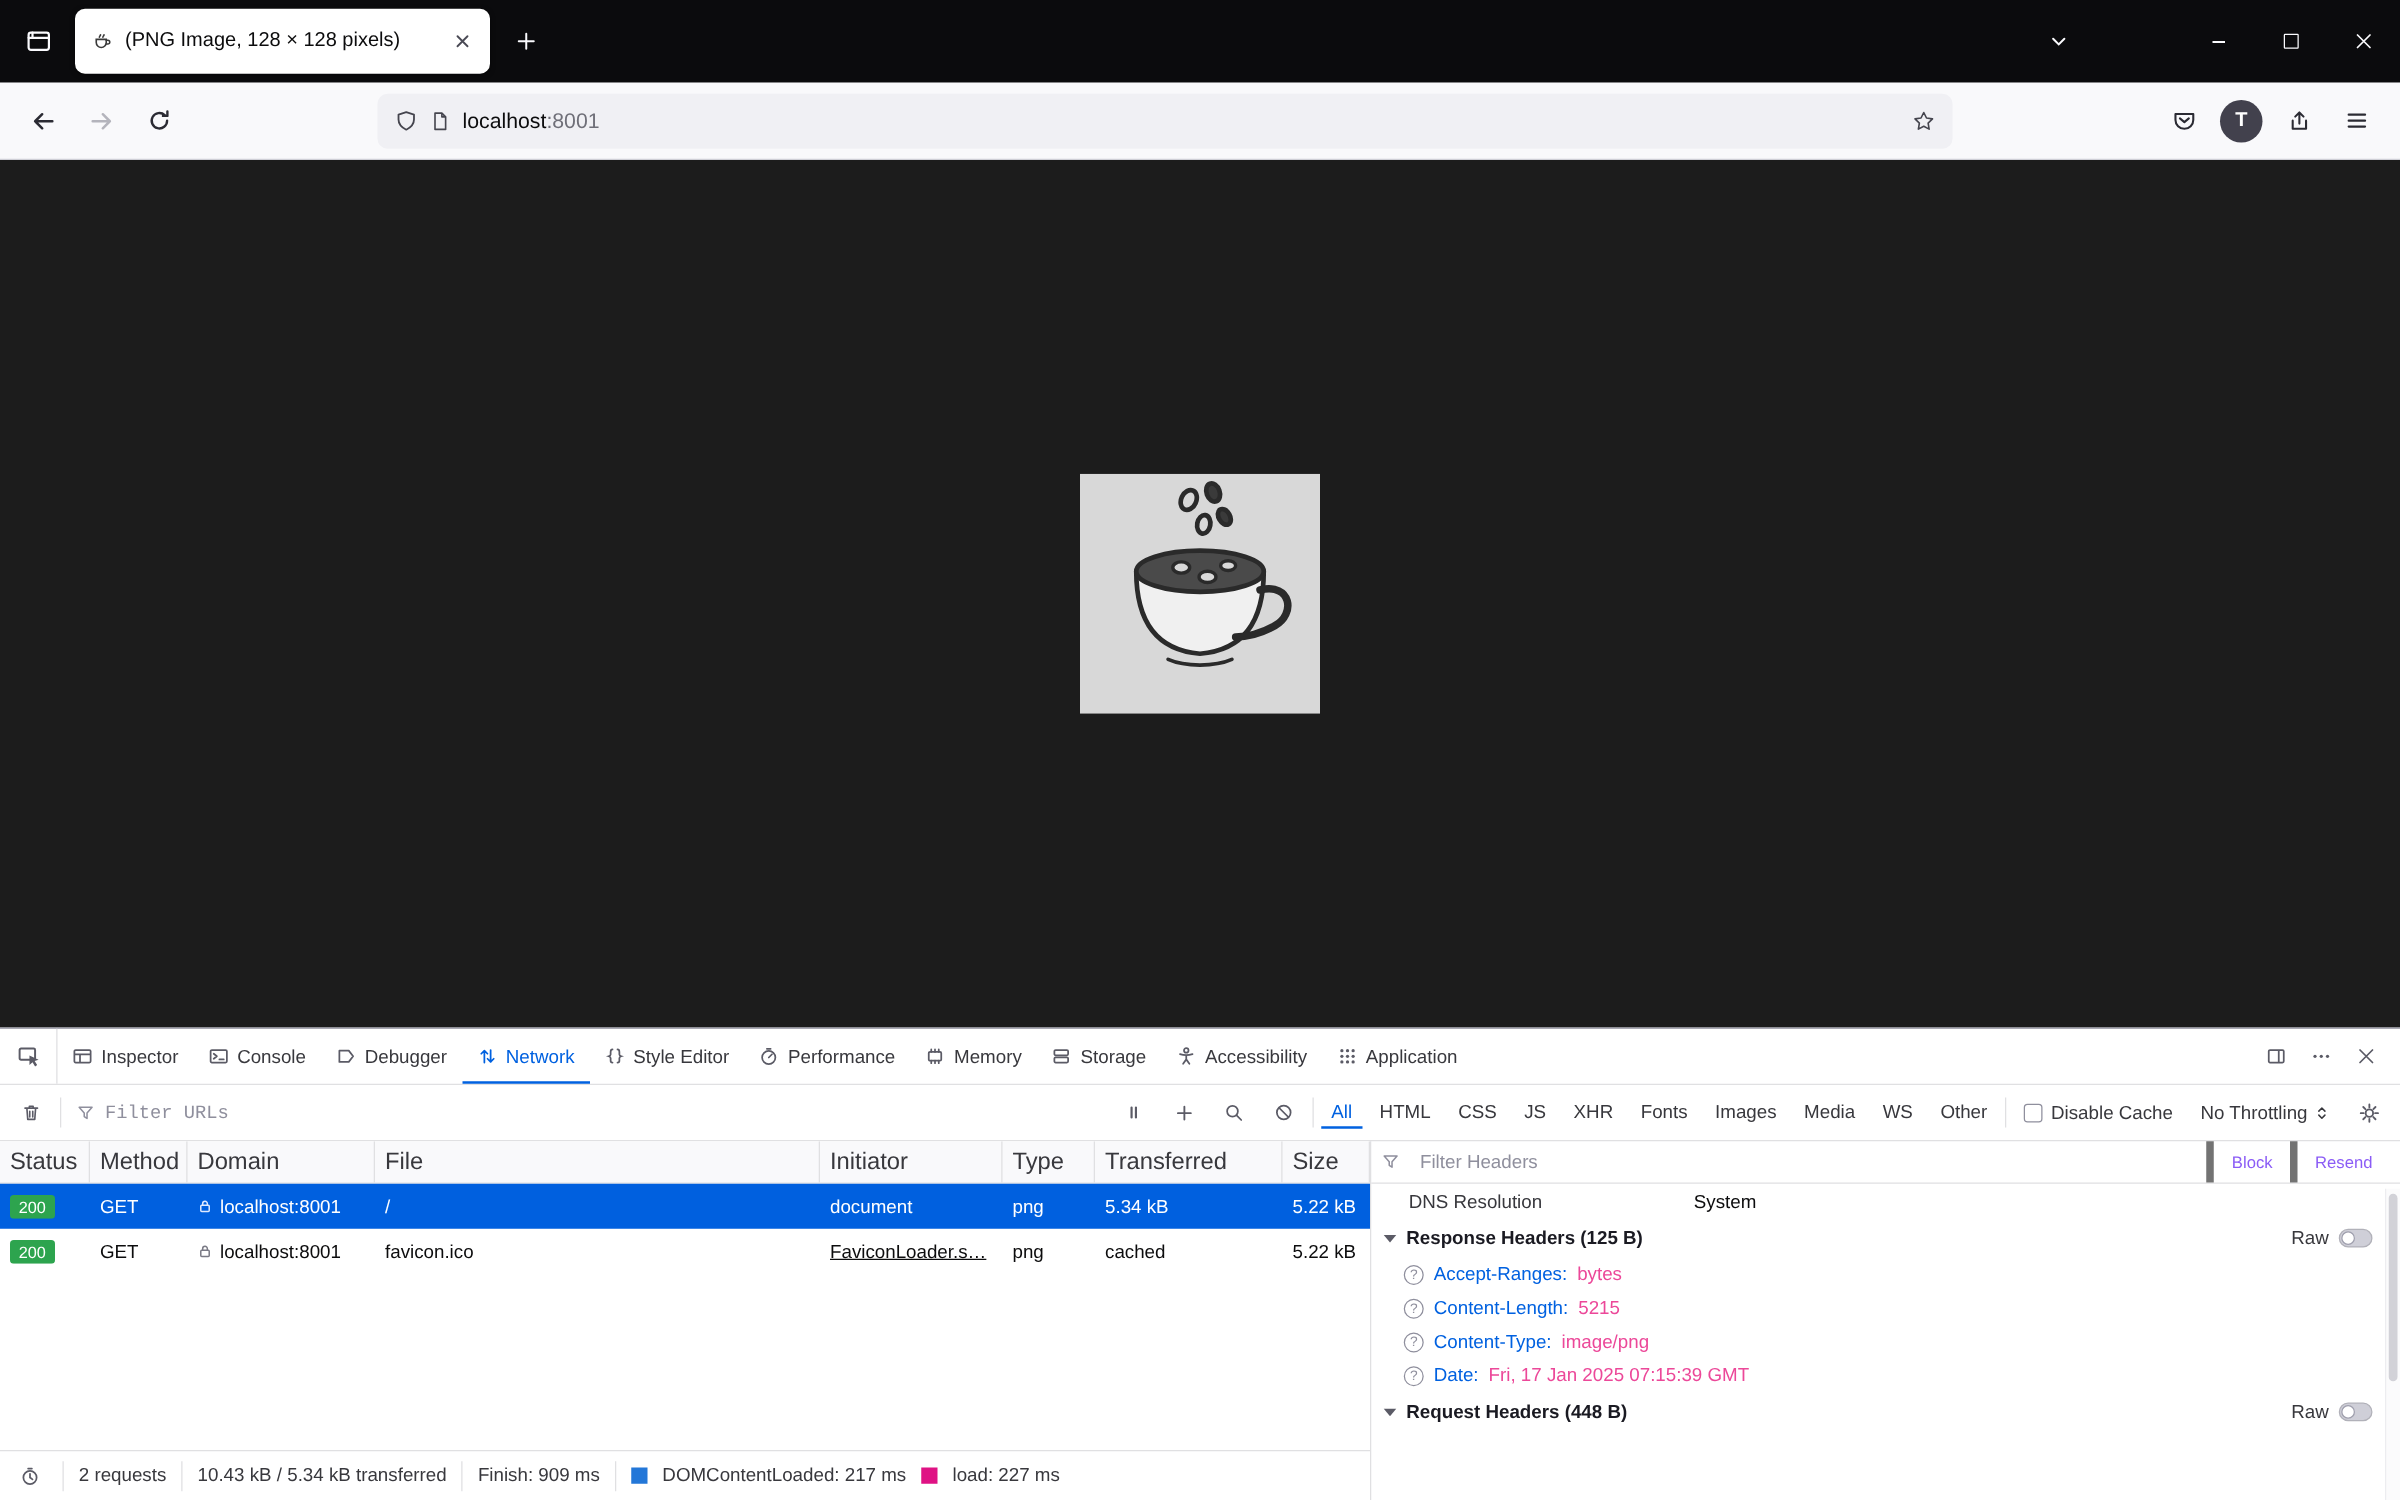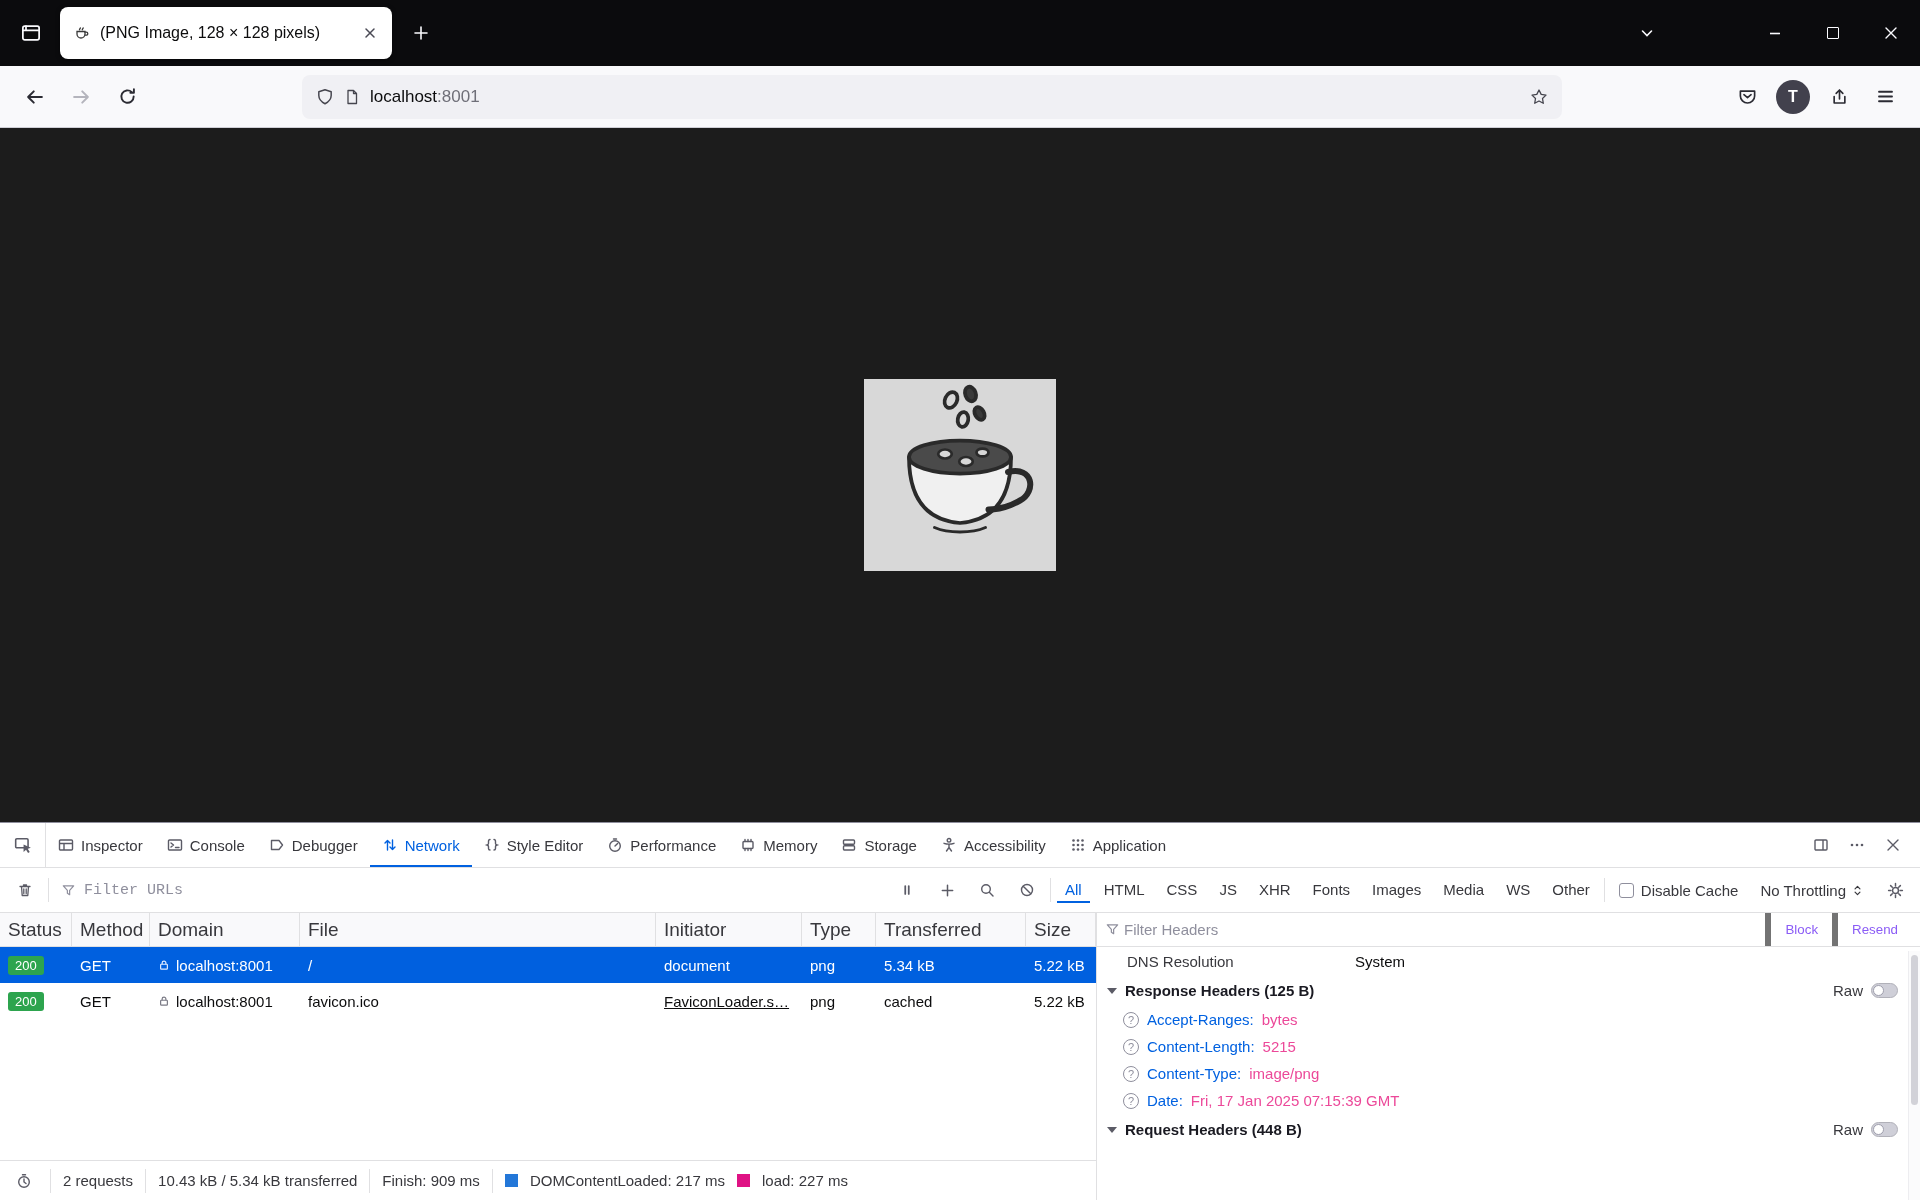--- a/index.html
+++ b/index.html
@@ -81,21 +81,21 @@
   .swatch { width:13px; height:13px; flex-shrink:0; }
   .swatch.dcl { background:#2377d8; }
   .swatch.load { background:#df1284; }
 
   .dt-right { flex:1; border-left:1px solid #e0e0e2; display:flex; flex-direction:column; min-width:0; position:relative; }
   .dd-tabs { height:38px; display:flex; align-items:stretch; border-bottom:1px solid #e0e0e2; flex-shrink:0; }
   .dd-paneicon { width:40px; display:flex; align-items:center; justify-content:center; color:#5b5b66; }
   .dd-tab { display:flex; align-items:center; padding:0 11px; position:relative; color:#38383d; }
   .dd-tab.active { color:#0061e0; }
   .dd-tab.active::after { content:""; position:absolute; left:0; right:0; bottom:0; height:2px; background:#0061e0; }
-  .dd-filterrow { height:34px; display:flex; align-items:center; border-bottom:1px solid #e0e0e2; padding:0 8px; gap:4px; color:#8f8f9d; flex-shrink:0; }
+  .dd-filterrow { height:34px; display:flex; align-items:center; border-bottom:1px solid #e0e0e2; padding:0 8px; gap:16px; color:#8f8f9d; flex-shrink:0; }
   .dd-filterrow input { border:none; outline:none; background:transparent; flex:1; font-size:15px; color:#0c0c0d; font-family:inherit; }
   .dd-filterrow input::placeholder { color:#8f8f9d; }
   .dd-actions { display:flex; align-items:stretch; height:100%; margin-left:auto; }
   .dd-action { display:flex; align-items:center; padding:0 14px; border-left:6px solid #737373; color:#8b5cf6; }
   .dd-body { flex:1; overflow:hidden; padding-right:12px; }
   .hd-dns { height:28px; display:flex; align-items:center; }
   .hd-dns .dns-label { margin-left:30px; width:228px; color:#38383d; }
   .hd-dns .dns-value { color:#0c0c0d; }
   .hd-section { height:31px; display:flex; align-items:center; gap:8px; padding:0 10px; }
   .caret-down { width:0; height:0; border-left:5px solid transparent; border-right:5px solid transparent; border-top:6px solid #5b5b66; flex-shrink:0; }

